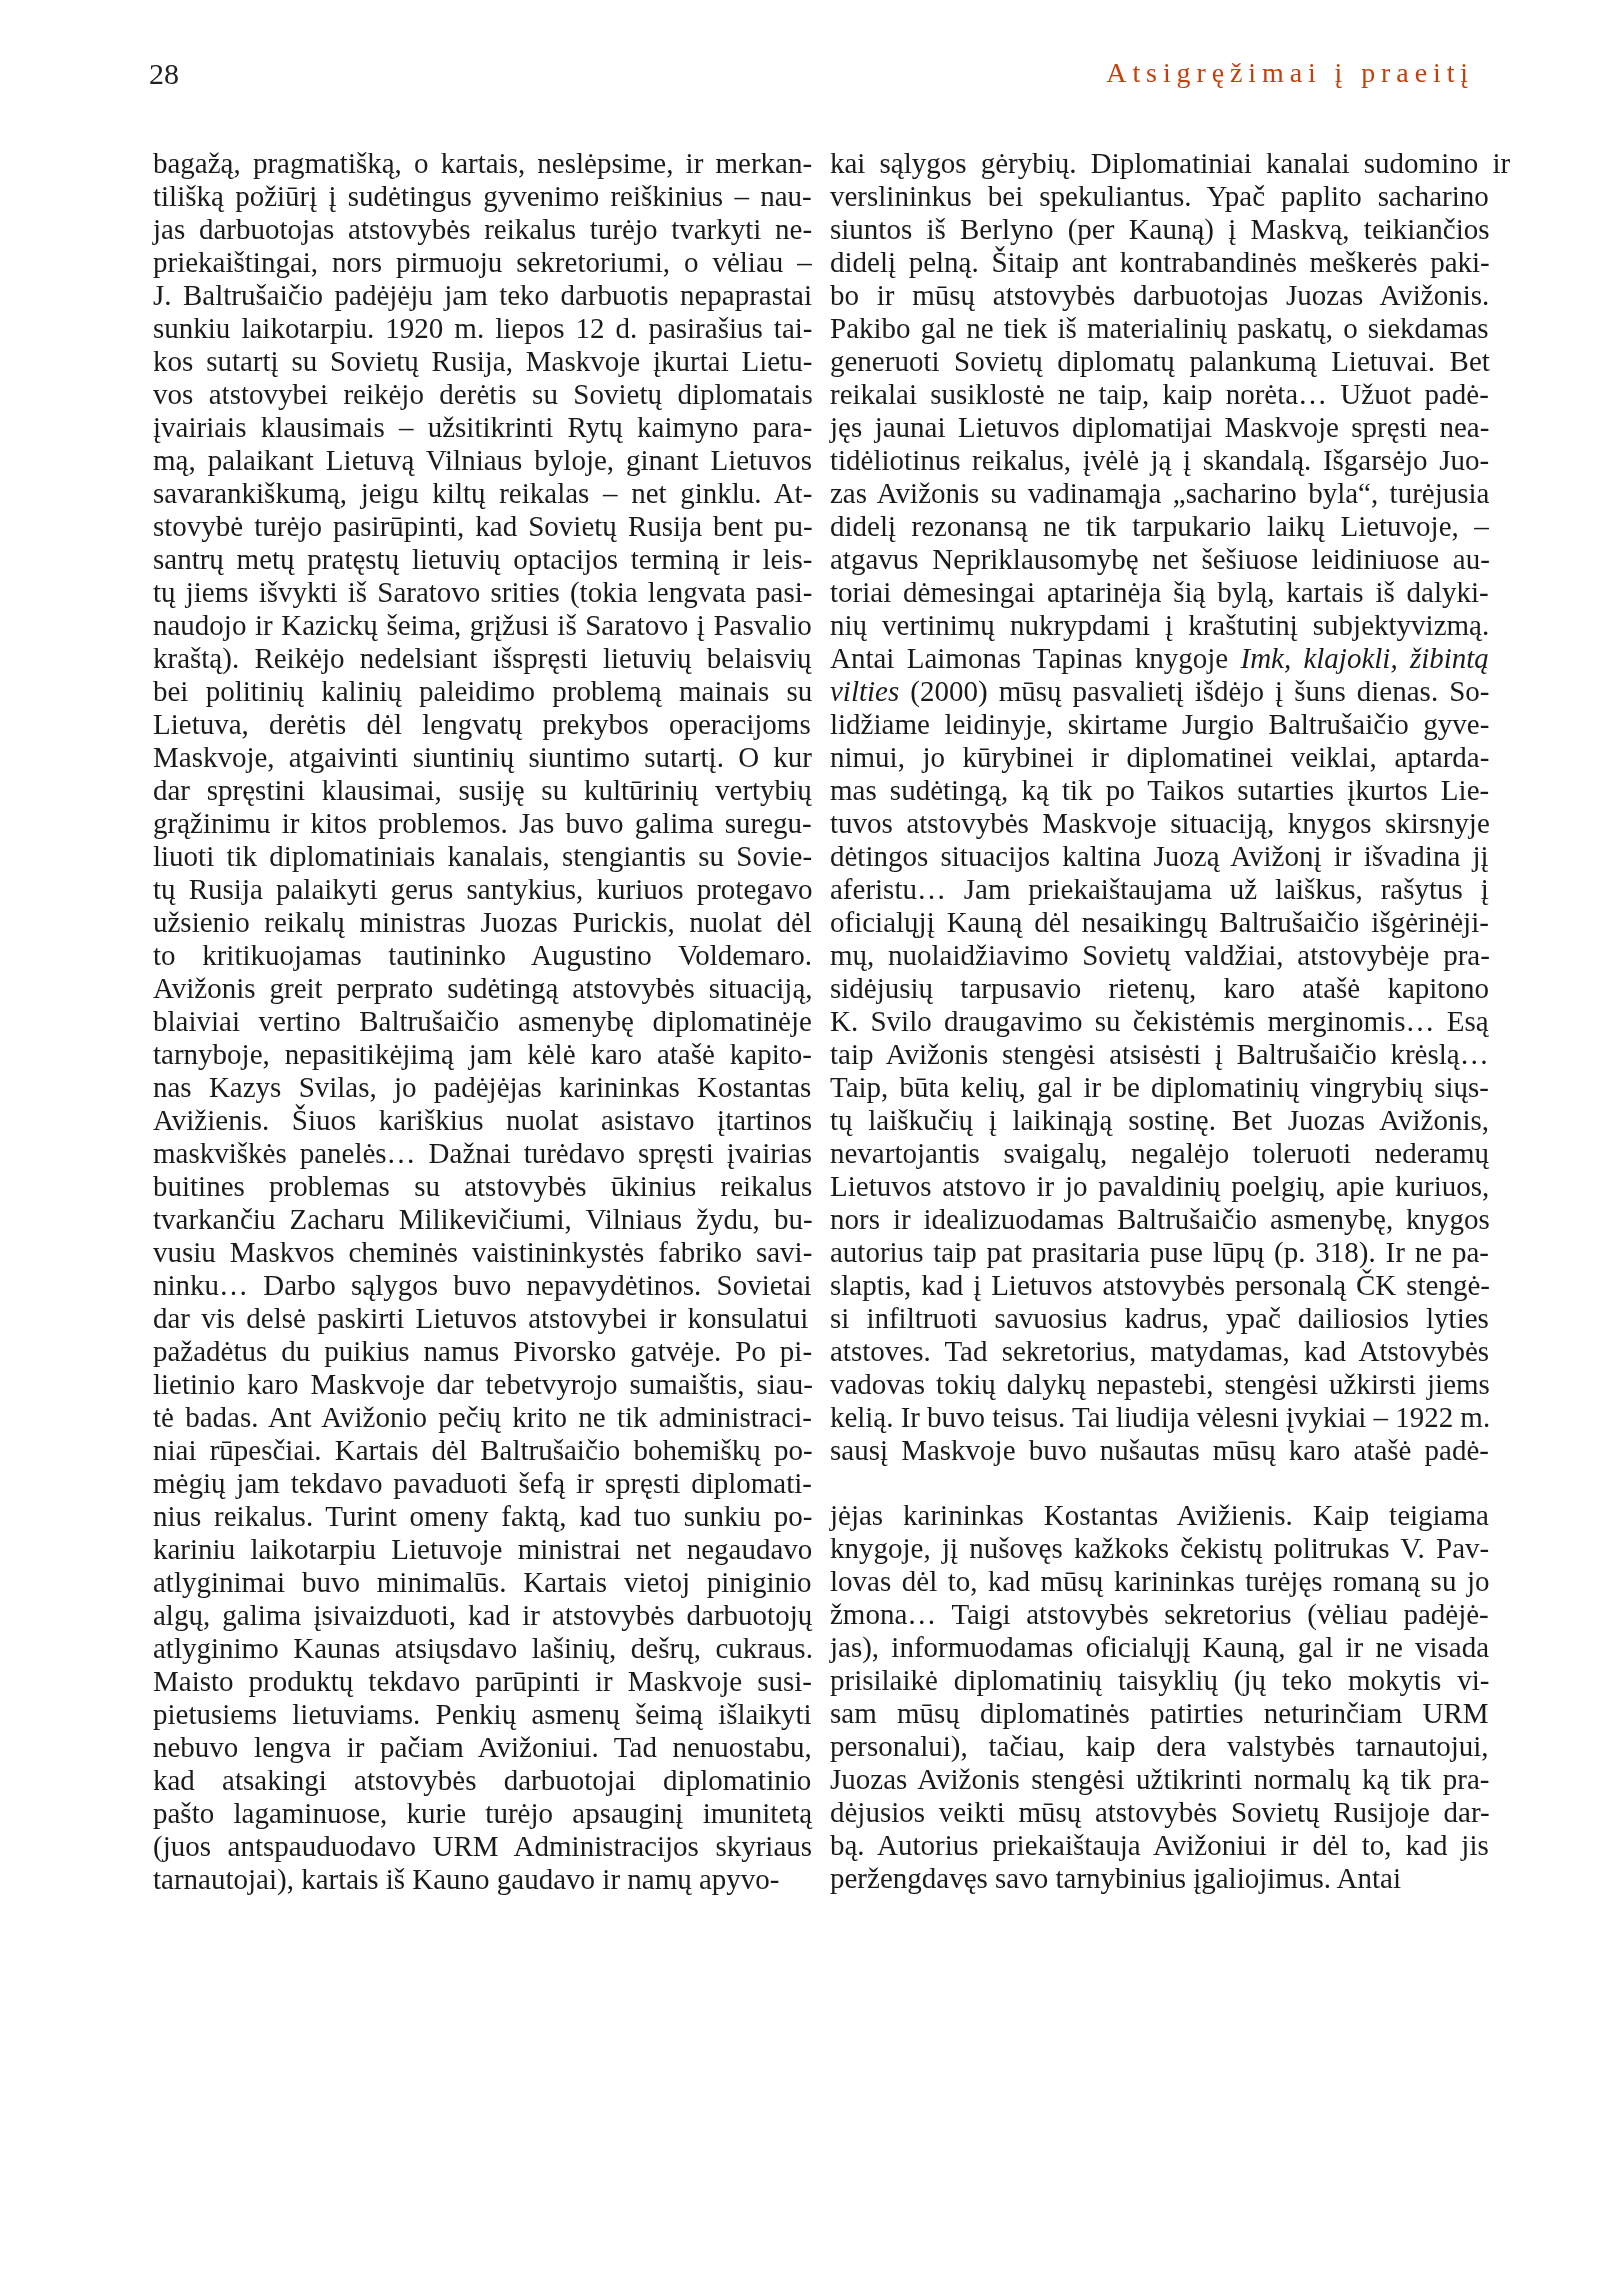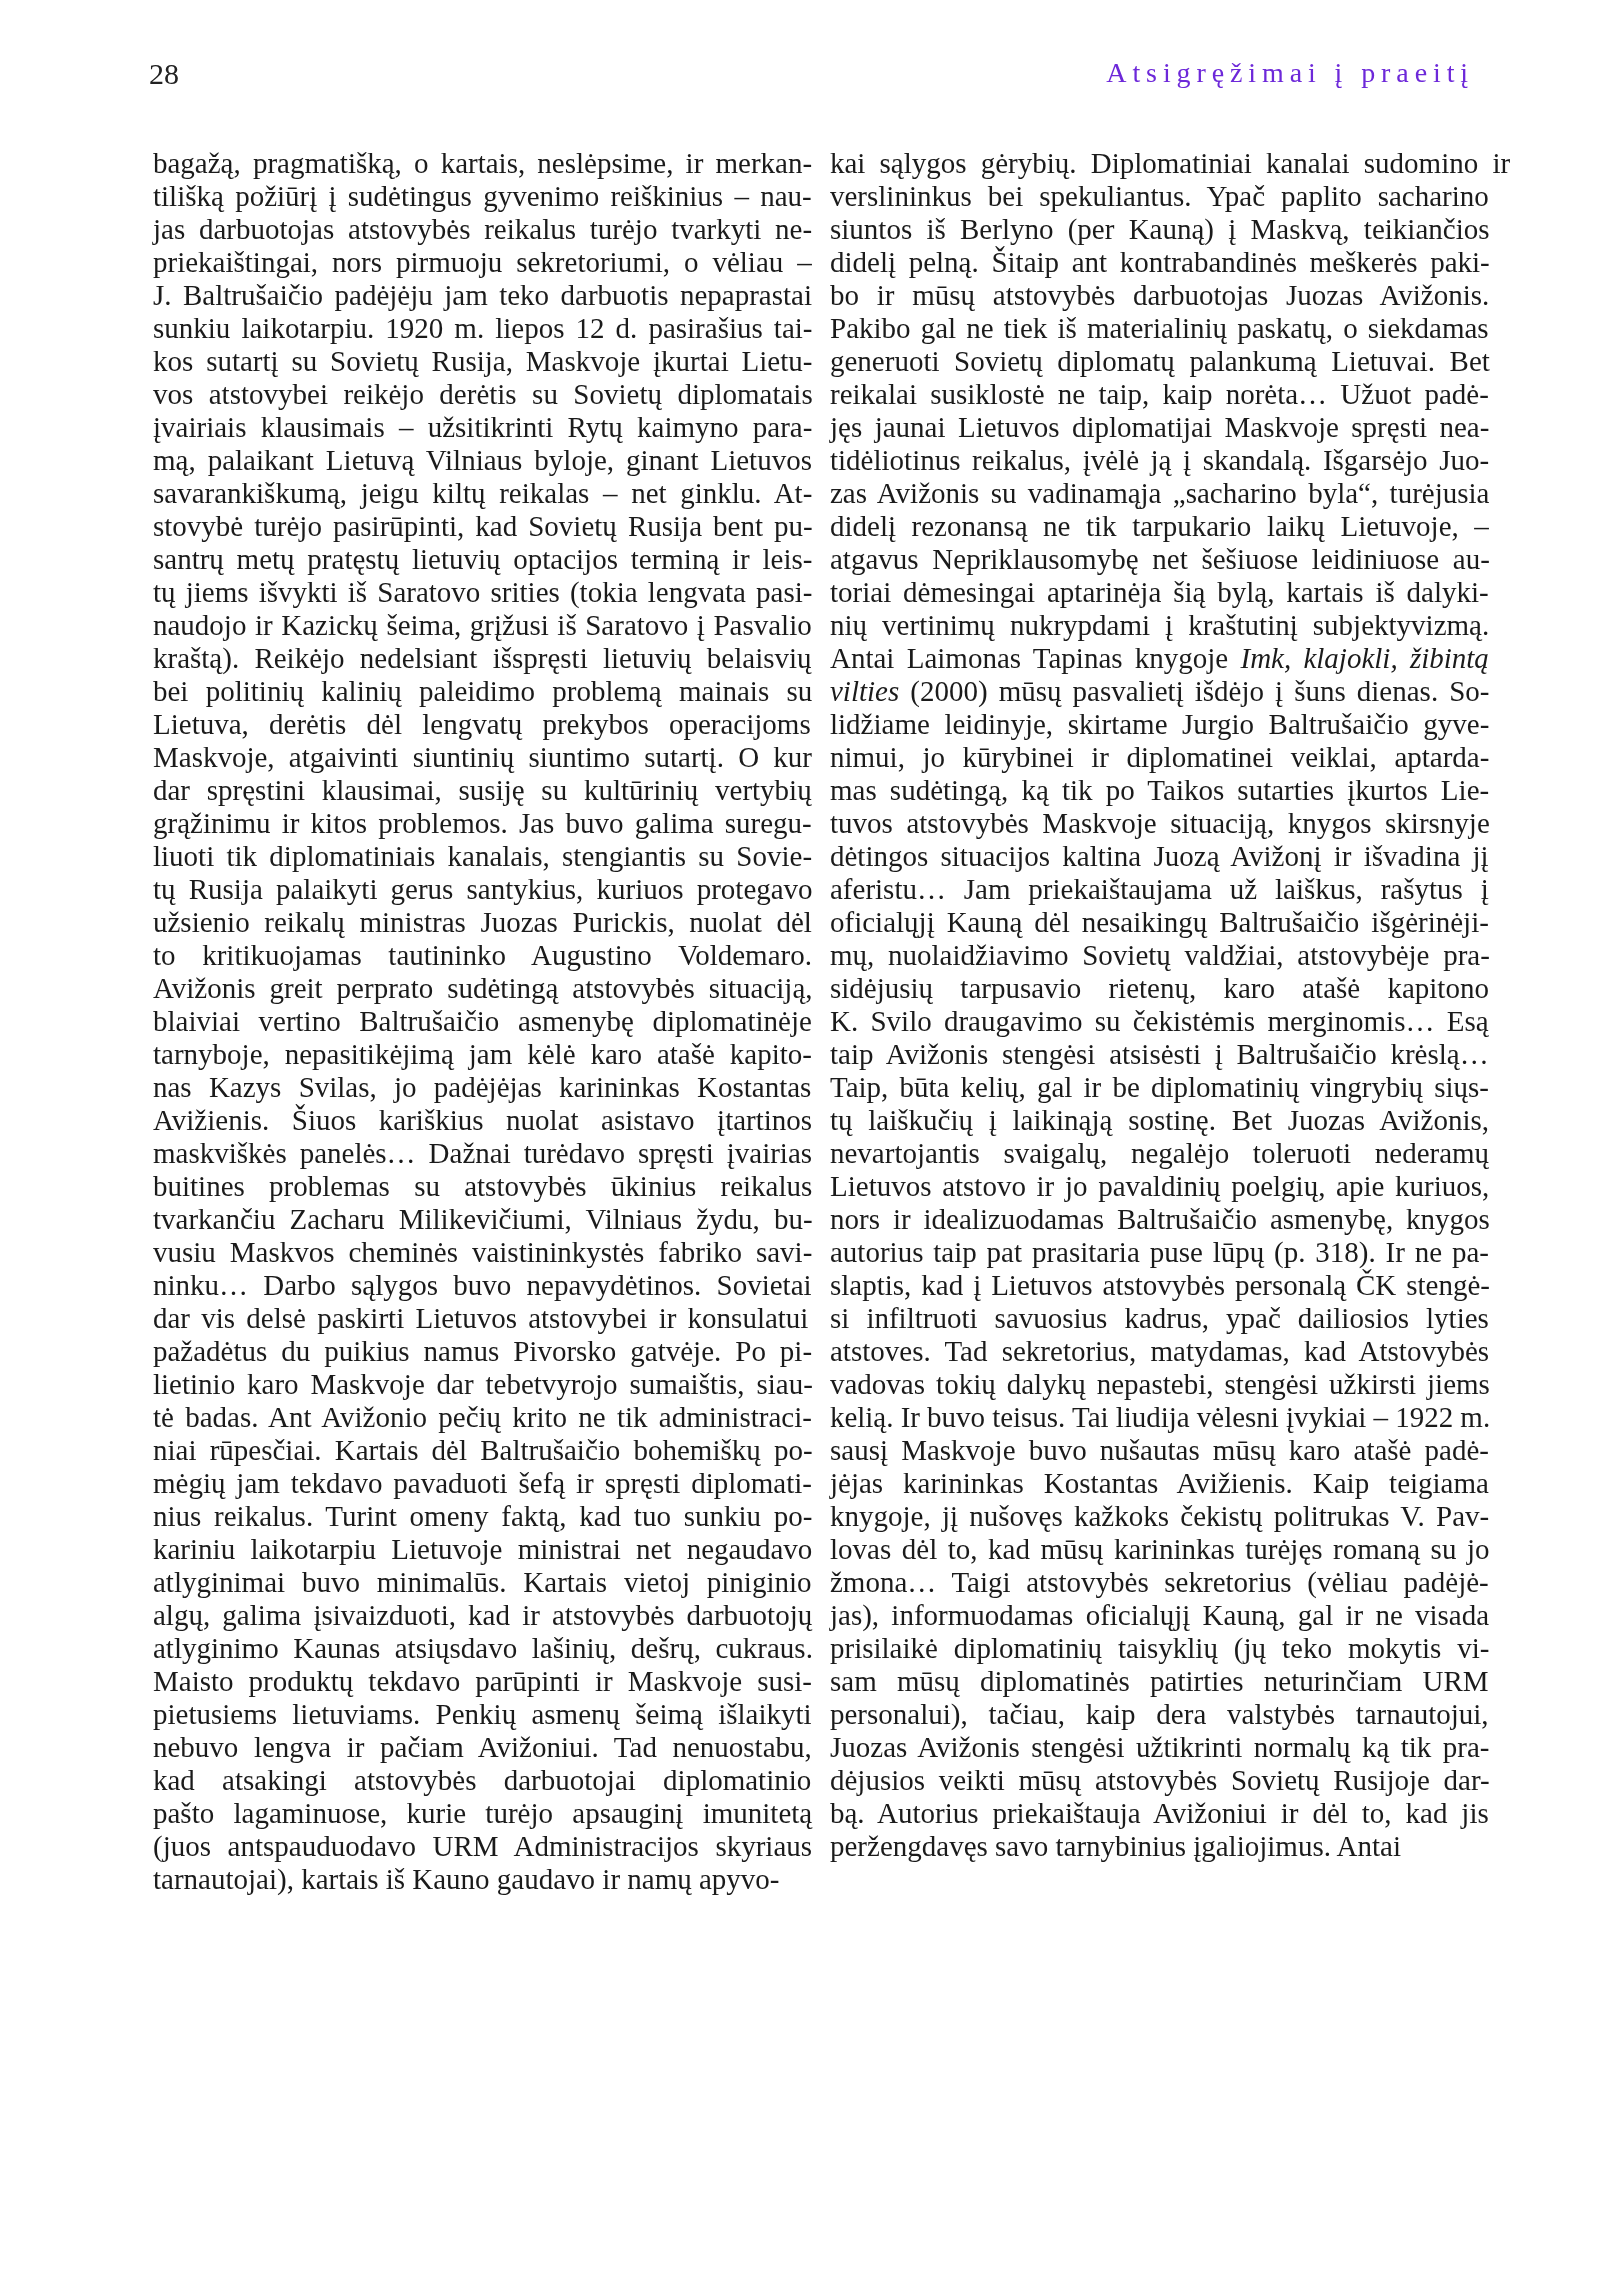--- a/index.html
+++ b/index.html
@@ -3,21 +3,21 @@
   <meta charset="utf-8">
   <style>
     html, body { margin: 0; padding: 0; background: #ffffff; }
     body { width: 1621px; height: 2293px; position: relative; overflow: hidden; color: #1a1a1a; }
     .page-number {
       position: absolute; left: 149px; top: 57px;
       font-family: "Liberation Serif", serif; font-size: 30px; color: #222;
     }
     .running-header {
       position: absolute; right: 147px; top: 57px;
-      font-family: "Liberation Serif", serif; font-size: 28px; color: #6d28d9;
+      font-family: "Liberation Serif", serif; font-size: 28px; color: #c2410c;
       letter-spacing: 5.9px;
     }
     .column {
       position: absolute; top: 147px; width: 651px;
       font-family: "Liberation Serif", serif; font-size: 29px; line-height: 33px;
       color: #1b1b1b;
     }
     .col-left { left: 153px; }
     .col-right { left: 830px; }
     .line {
@@ -123,21 +123,21 @@
       <span class="line" style="display: block; width: 651px; word-spacing: 16.4px; text-align-last: left; text-align: left;"><span>nevartojantis svaigalų, negalėjo toleruoti nederamų</span></span>
       <span class="line" style="display: block; width: 651px; word-spacing: 3.4px; text-align-last: left; text-align: left;"><span>Lietuvos atstovo ir jo pavaldinių poelgių, apie kuriuos,</span></span>
       <span class="line" style="display: block; width: 651px; word-spacing: 5.7px; text-align-last: left; text-align: left;"><span>nors ir idealizuodamas Baltrušaičio asmenybę, knygos</span></span>
       <span class="line" style="display: block; width: 651px; word-spacing: 2.6px; text-align-last: left; text-align: left;"><span>autorius taip pat prasitaria puse lūpų (p. 318). Ir ne pa-</span></span>
       <span class="line" style="display: block; width: 651px; word-spacing: 2.7px; text-align-last: left; text-align: left;"><span>slaptis, kad į Lietuvos atstovybės personalą ČK stengė-</span></span>
       <span class="line" style="display: block; width: 651px; word-spacing: 9.8px; text-align-last: left; text-align: left;"><span>si infiltruoti savuosius kadrus, ypač dailiosios lyties</span></span>
       <span class="line" style="display: block; width: 651px; word-spacing: 7px; text-align-last: left; text-align: left;"><span>atstoves. Tad sekretorius, matydamas, kad Atstovybės</span></span>
       <span class="line" style="display: block; width: 651px; word-spacing: 3.8px; text-align-last: left; text-align: left;"><span>vadovas tokių dalykų nepastebi, stengėsi užkirsti jiems</span></span>
       <span class="line" style="display: block; width: 651px; letter-spacing: -0.03px; text-align-last: left; text-align: left;"><span>kelią. Ir buvo teisus. Tai liudija vėlesni įvykiai – 1922 m.</span></span>
       <span class="line" style="display: block; width: 651px; word-spacing: 5.9px; text-align-last: left; text-align: left;"><span>sausį Maskvoje buvo nušautas mūsų karo atašė padė-</span></span>
-      <span class="line" style="display: block; width: 651px; word-spacing: 12.7px; text-align-last: left; text-align: right;"><span>jėjas karininkas Kostantas Avižienis. Kaip teigiama</span></span>
+      <span class="line" style="display: block; width: 651px; word-spacing: 12.7px; text-align-last: left; text-align: right; margin-top: 32px;"><span>jėjas karininkas Kostantas Avižienis. Kaip teigiama</span></span>
       <span class="line" style="display: block; width: 651px; word-spacing: 4px; text-align-last: left; text-align: left;"><span>knygoje, jį nušovęs kažkoks čekistų politrukas V. Pav-</span></span>
       <span class="line" style="display: block; width: 651px; word-spacing: 3.3px; text-align-last: left; text-align: left;"><span>lovas dėl to, kad mūsų karininkas turėjęs romaną su jo</span></span>
       <span class="line" style="display: block; width: 651px; word-spacing: 8.4px; text-align-last: left; text-align: left;"><span>žmona… Taigi atstovybės sekretorius (vėliau padėjė-</span></span>
       <span class="line" style="display: block; width: 651px; word-spacing: 5px; text-align-last: left; text-align: left;"><span>jas), informuodamas oficialųjį Kauną, gal ir ne visada</span></span>
       <span class="line" style="display: block; width: 651px; word-spacing: 8.7px; text-align-last: left; text-align: left;"><span>prisilaikė diplomatinių taisyklių (jų teko mokytis vi-</span></span>
       <span class="line" style="display: block; width: 651px; word-spacing: 13px; text-align-last: left; text-align: left;"><span>sam mūsų diplomatinės patirties neturinčiam URM</span></span>
       <span class="line" style="display: block; width: 651px; word-spacing: 13.5px; text-align-last: left; text-align: left;"><span>personalui), tačiau, kaip dera valstybės tarnautojui,</span></span>
       <span class="line" style="display: block; width: 651px; word-spacing: 4.2px; text-align-last: left; text-align: left;"><span>Juozas Avižonis stengėsi užtikrinti normalų ką tik pra-</span></span>
       <span class="line" style="display: block; width: 651px; word-spacing: 6.4px; text-align-last: left; text-align: left;"><span>dėjusios veikti mūsų atstovybės Sovietų Rusijoje dar-</span></span>
       <span class="line" style="display: block; width: 651px; word-spacing: 6.7px; text-align-last: left; text-align: left;"><span>bą. Autorius priekaištauja Avižoniui ir dėl to, kad jis</span></span>

